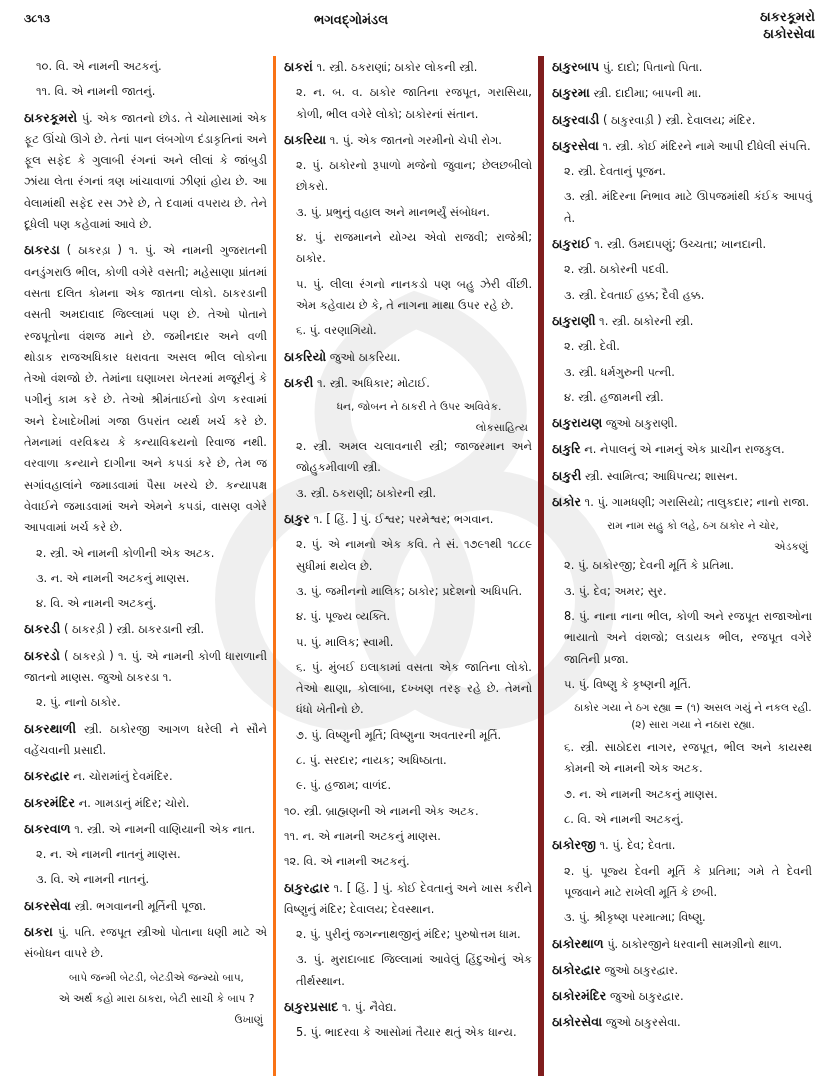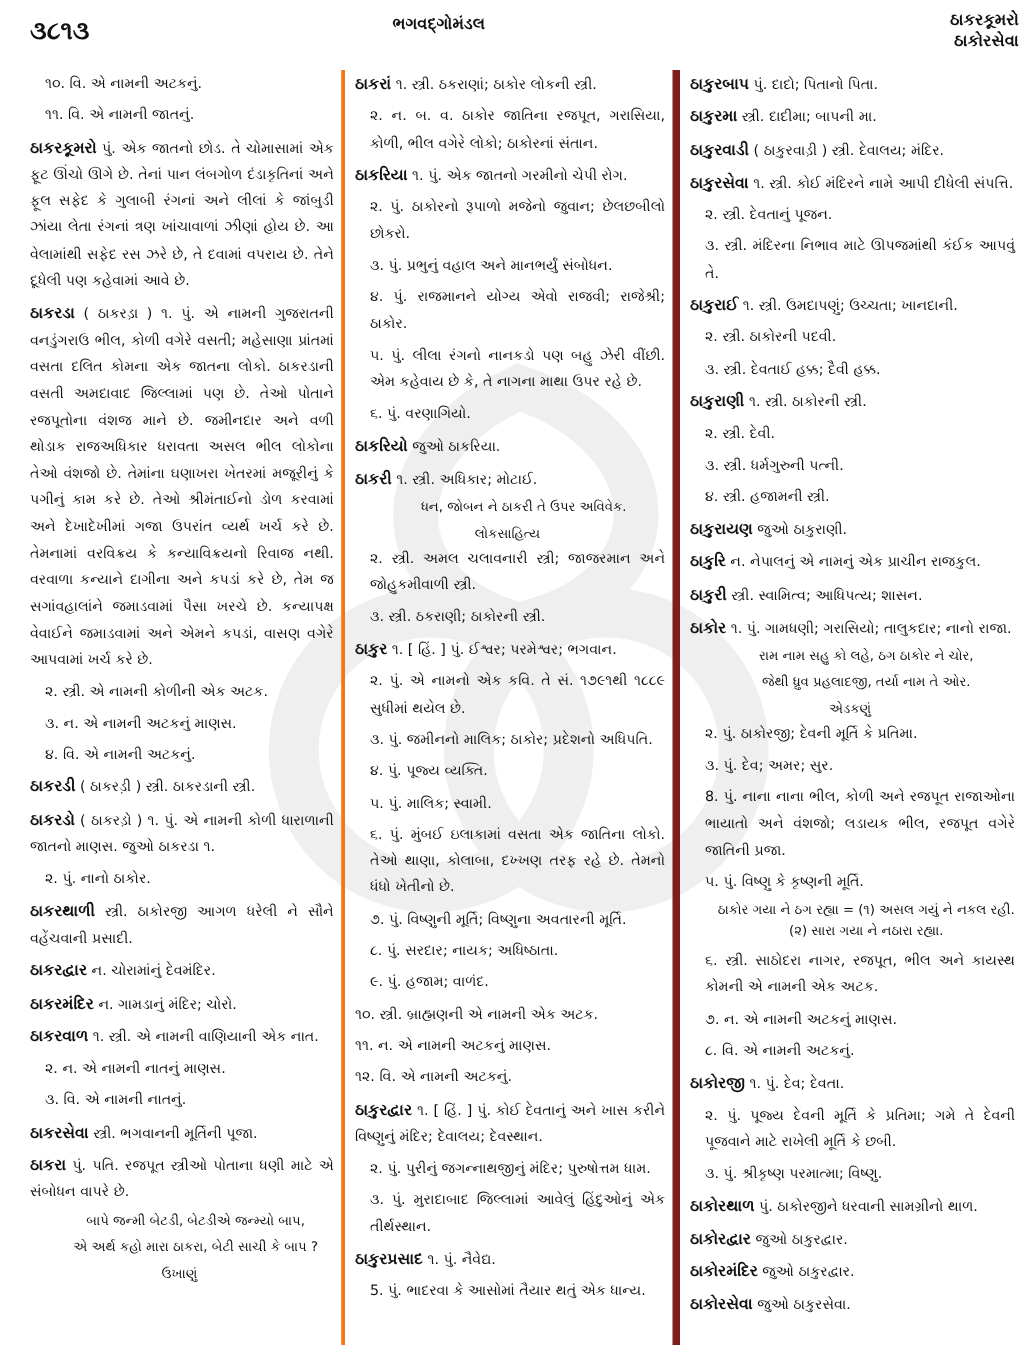--- a/index.html
+++ b/index.html
@@ -9,36 +9,36 @@
     font-family: "DejaVu Sans", sans-serif;
     position: relative;
   }
   .watermark {
     position: absolute; left: 215px; top: 270px; width: 400px; height: 520px;
     pointer-events: none; opacity: 0.06;
   }
   .header {
     position: absolute; left: 0; top: 0; width: 825px; height: 52px;
   }
-  .page-num { position: absolute; left: 24px; top: 12px; font-size: 20px; font-weight: bold; }
+  .page-num { position: absolute; left: 24px; top: 12px; font-size: 11px; font-weight: bold; }
   .book-title { position: absolute; left: 0; width: 702px; top: 12px; text-align: center; font-size: 13px; font-weight: bold; }
   .guide { position: absolute; right: 10px; top: 8px; text-align: right; font-size: 13px; font-weight: bold; line-height: 17px; }
   .columns {
     position: absolute; left: 18px; top: 56px; width: 800px; height: 1020px;
     display: flex;
   }
   .col { box-sizing: border-box; overflow: hidden; padding: 0 6px; }
   .col1 { width: 258px; border-right: 3px solid #f97316; }
   .col2 { width: 268px; border-right: 6px solid #7f1d1d; padding-left: 8px; }
   .col3 { width: 274px; padding-left: 8px; }
   .entry { margin: 0 0 4px 0; font-size: 11.4px; line-height: 21.3px; text-align: justify; }
   .hw { font-weight: bold; font-size: 12.6px; }
   .sense { padding-left: 12px; }
   .quote { padding-left: 22px; font-size: 10.6px; line-height: 17px; text-align: center; }
-  .src { text-align: center; font-size: 10.6px; line-height: 17px; padding-right: 4px; }
+  .src { text-align: right; font-size: 10.6px; line-height: 17px; padding-right: 4px; }
 </style>
 </head>
 <body>
 
 <svg class="watermark" viewBox="0 0 400 520">
   <circle cx="130" cy="330" r="110" fill="none" stroke="#000" stroke-width="40"></circle>
   <circle cx="270" cy="330" r="110" fill="none" stroke="#000" stroke-width="40"></circle>
   <path d="M200 40 C 320 80, 330 200, 200 230 C 90 200, 90 90, 200 40 Z" fill="none" stroke="#000" stroke-width="36"></path>
 </svg>
 
@@ -120,21 +120,20 @@
       <div class="entry sense">૩. સ્ત્રી. દેવતાઈ હક્ક; દૈવી હક્ક.</div>
       <div class="entry"><span class="hw">ઠાકુરાણી</span><span> ૧. સ્ત્રી. ઠાકોરની સ્ત્રી.</span></div>
       <div class="entry sense">૨. સ્ત્રી. દેવી.</div>
       <div class="entry sense">૩. સ્ત્રી. ધર્મગુરુની પત્ની.</div>
       <div class="entry sense">૪. સ્ત્રી. હજામની સ્ત્રી.</div>
       <div class="entry"><span class="hw">ઠાકુરાયણ</span><span> જુઓ ઠાકુરાણી.</span></div>
       <div class="entry"><span class="hw">ઠાકુરિ</span><span> ન. નેપાલનું એ નામનું એક પ્રાચીન રાજકુલ.</span></div>
       <div class="entry"><span class="hw">ઠાકુરી</span><span> સ્ત્રી. સ્વામિત્વ; આધિપત્ય; શાસન.</span></div>
       <div class="entry"><span class="hw">ઠાકોર</span><span> ૧. પું. ગામધણી; ગરાસિયો; તાલુકદાર; નાનો રાજા.</span></div>
       <div class="entry quote">રામ નામ સહુ કો લહે, ઠગ ઠાકોર ને ચોર,</div>
-      <div class="entry quote">જેથી ધ્રુવ પ્રહલાદજી, તર્યા નામ તે ઓર.</div>
       <div class="src">એડકણું</div>
       <div class="entry sense">૨. પું. ઠાકોરજી; દેવની મૂર્તિ કે પ્રતિમા.</div>
       <div class="entry sense">૩. પું. દેવ; અમર; સુર.</div>
       <div class="entry sense">8. પું. નાના નાના ભીલ, કોળી અને રજપૂત રાજાઓના ભાયાતો અને વંશજો; લડાયક ભીલ, રજપૂત વગેરે જાતિની પ્રજા.</div>
       <div class="entry sense">૫. પું. વિષ્ણુ કે કૃષ્ણની મૂર્તિ.</div>
       <div class="entry quote">ઠાકોર ગયા ને ઠગ રહ્યા = (૧) અસલ ગયું ને નકલ રહી. (૨) સારા ગયા ને નઠારા રહ્યા.</div>
       <div class="entry sense">૬. સ્ત્રી. સાઠોદરા નાગર, રજપૂત, ભીલ અને કાયસ્થ કોમની એ નામની એક અટક.</div>
       <div class="entry sense">૭. ન. એ નામની અટકનું માણસ.</div>
       <div class="entry sense">૮. વિ. એ નામની અટકનું.</div>
       <div class="entry"><span class="hw">ઠાકોરજી</span><span> ૧. પું. દેવ; દેવતા.</span></div>

